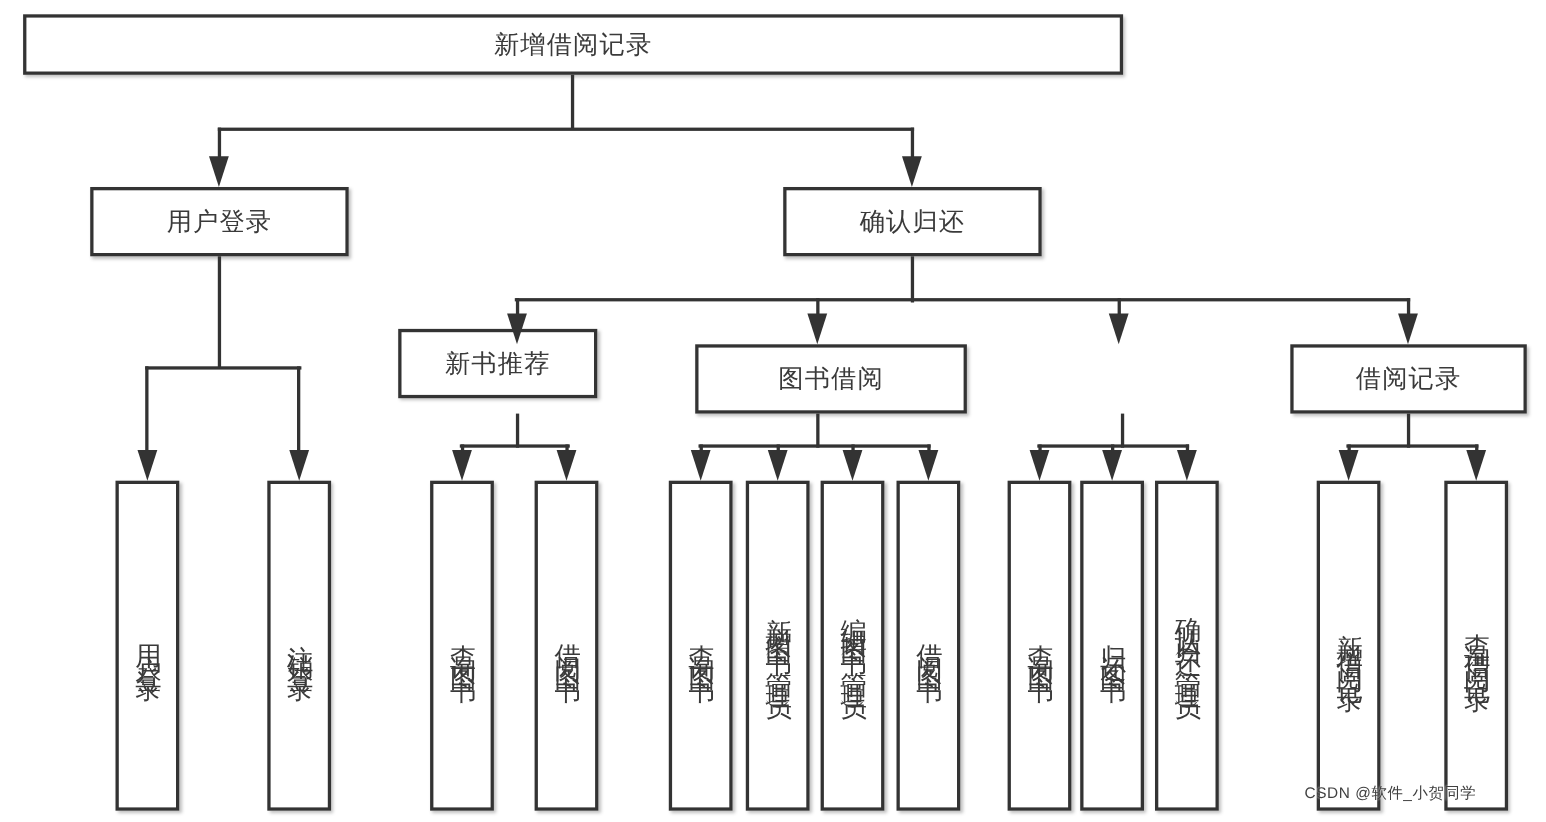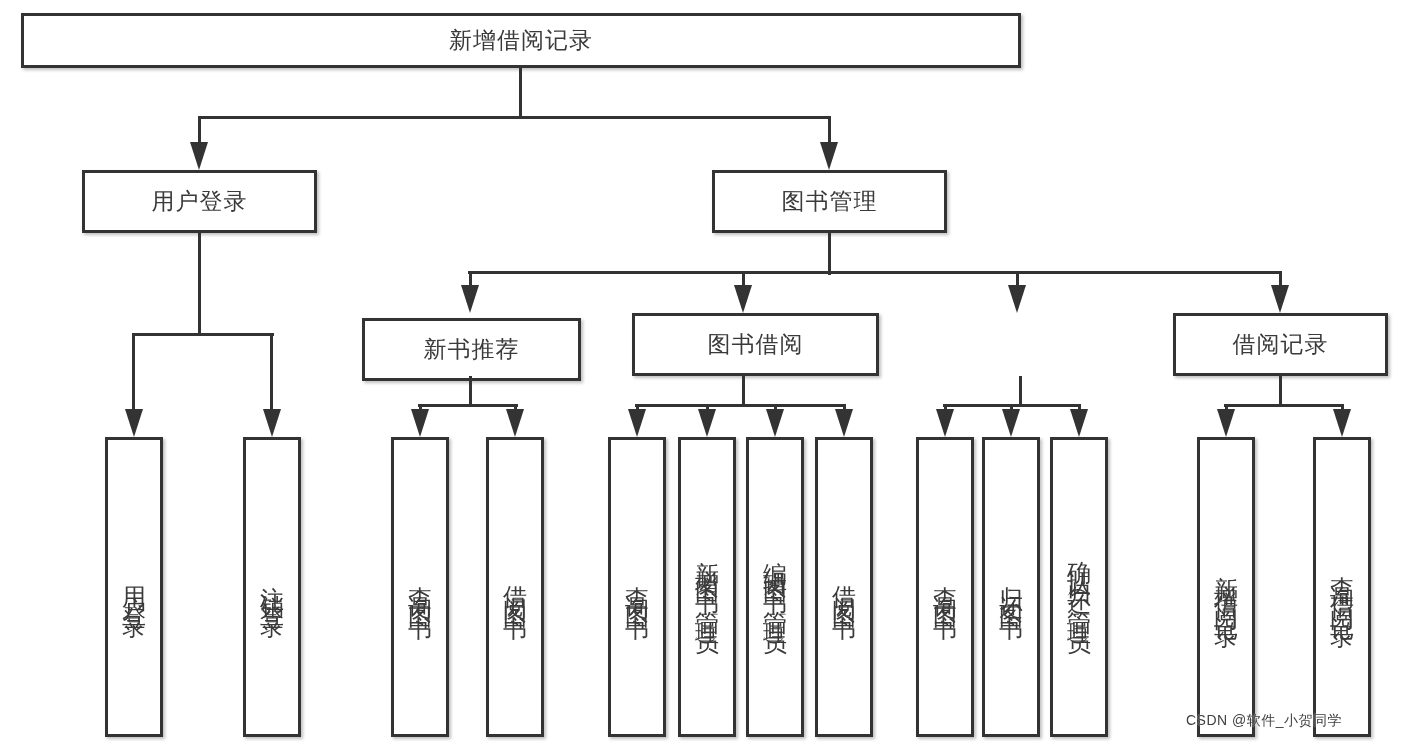--- a/index.html
+++ b/index.html
@@ -37,24 +37,24 @@
 
   <div class="box" style="left:21px;top:13px;width:1000px;height:55px;">
     <span>新增借阅记录</span>
   </div>
 
   <div class="box" style="left:82px;top:170px;width:235px;height:63px;">
     <span>用户登录</span>
   </div>
 
   <div class="box" style="left:712px;top:170px;width:235px;height:63px;">
-    <span>图书管理</span>
+    <span>确认归还</span>
   </div>
 
-  <div class="box" style="left:362px;top:318px;width:219px;height:63px;text-align:right;">
+  <div class="box" style="left:362px;top:299px;width:181px;height:63px;text-align:right;">
     <span>新书推荐</span>
   </div>
 
   <div class="box" style="left:632px;top:313px;width:247px;height:63px;">
     <span>图书借阅</span>
   </div>
 
 
   <div class="box" style="left:1173px;top:313px;width:215px;height:63px;">
     <span>借阅记录</span>

